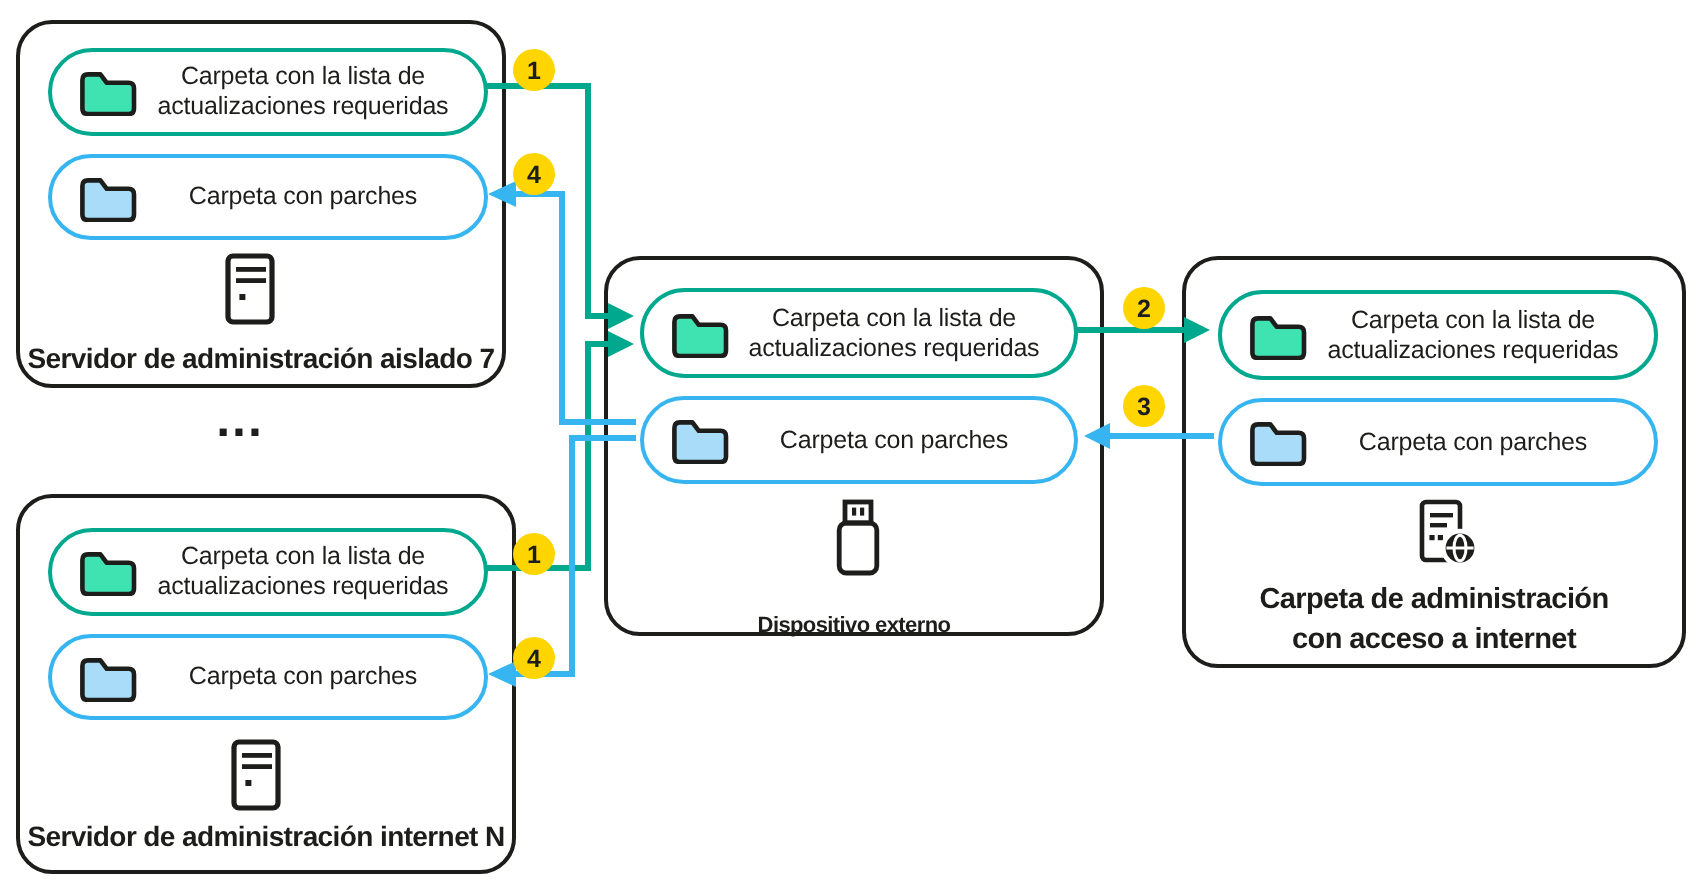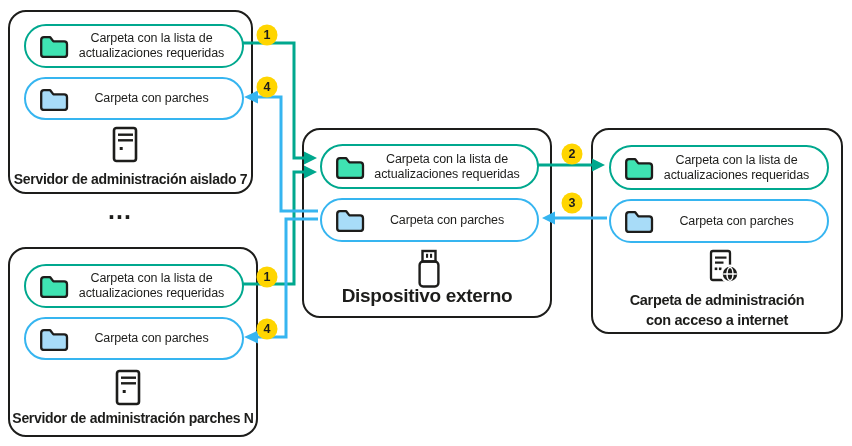--- a/index.html
+++ b/index.html
@@ -1,17 +1,17 @@
 <!DOCTYPE html>
 <html><head>
 <meta charset="utf-8">
 <style>
   html,body{margin:0;padding:0;background:#fff;}
   .canvas{position:relative;width:852px;height:446px;background:#fff;
-          font-family:"Liberation Sans",sans-serif;color:#1D1D1B;overflow:hidden;}
+          font-family:"Liberation Sans",sans-serif;color:#1D1D1B;overflow:hidden;border-radius:10px;}
   .node{position:absolute;background:#fff;border:2.5px solid #1D1D1B;border-radius:18px;box-sizing:border-box;}
   .pill{position:absolute;display:flex;align-items:center;background:#fff;border-radius:23px;
         box-sizing:border-box;padding:0 10px 0 13px;}
   .pill-green{border:2.5px solid #00A88E;}
   .pill-blue{border:2.5px solid #36B5F0;justify-content:center;}
   .f-icon{flex:0 0 auto;display:flex;margin-right:2px;}
   .pill-text{flex:1;text-align:center;font-size:12.5px;line-height:15px;color:#1D1D1B;letter-spacing:-0.1px;}
   .node-title{position:absolute;left:0;right:0;text-align:center;font-weight:bold;font-size:14px;
               letter-spacing:-0.3px;line-height:19px;white-space:nowrap;color:#1D1D1B;}
   .node-title.wrap{white-space:normal;font-size:14.5px;line-height:20px;}
@@ -74,21 +74,21 @@
       <span class="pill-text">Carpeta con parches</span>
     </div>
     <div class="node-icon" style="left:104px;top:120px;">
       <svg width="28" height="38" viewBox="0 0 28 38">
           <rect x="3" y="2" width="22" height="33" rx="2.5" fill="none" stroke="#1D1D1B" stroke-width="2.6"></rect>
           <line x1="7" y1="8.7" x2="22" y2="8.7" stroke="#1D1D1B" stroke-width="2.4"></line>
           <line x1="7" y1="14.3" x2="22" y2="14.3" stroke="#1D1D1B" stroke-width="2.4"></line>
           <rect x="8.7" y="21" width="3" height="3" fill="#1D1D1B"></rect>
         </svg>
     </div>
-    <div class="node-title" style="top:160px;">Servidor de administración parches N</div>
+    <div class="node-title" style="top:160px;">Servidor de administración internet N</div>
   </div>
 
   <div class="node" style="left:302px;top:128px;width:250px;height:190px;">
     <div class="pill pill-green" style="left:16px;top:14px;width:219px;height:45px;">
       <span class="f-icon">
         <svg width="30" height="24" viewBox="0 0 30 24">
             <path d="M2.2 20.2 L2.2 6 Q2.2 3.2 5 3.2 L11.2 3.2 L14.4 7.4 L25.2 7.4 Q28 7.4 28 10.2 L28 20.2 Q28 23 25.2 23 L5 23 Q2.2 23 2.2 20.2 Z" fill="#3FE3B2" stroke="#1D1D1B" stroke-width="2.3" stroke-linejoin="round"></path>
           </svg>
       </span>
       <span class="pill-text">Carpeta con la lista de actualizaciones requeridas</span>
@@ -102,21 +102,21 @@
       <span class="pill-text">Carpeta con parches</span>
     </div>
     <div class="node-icon" style="left:112px;top:119px;">
       <svg width="26" height="40" viewBox="0 0 26 40">
           <rect x="6.5" y="2" width="13" height="10.5" fill="none" stroke="#1D1D1B" stroke-width="2.4"></rect>
           <rect x="10" y="4.8" width="2.1" height="4" fill="#1D1D1B"></rect>
           <rect x="14" y="4.8" width="2.1" height="4" fill="#1D1D1B"></rect>
           <rect x="3.6" y="12.5" width="18.8" height="25" rx="3.5" fill="none" stroke="#1D1D1B" stroke-width="2.4"></rect>
         </svg>
     </div>
-    <div class="node-title" style="top:156px;font-size:19px;">Dispositivo externo</div>
+    <div class="node-title" style="top:174px;font-size:11px;">Dispositivo externo</div>
   </div>
 
   <div class="node" style="left:591px;top:128px;width:252px;height:206px;">
     <div class="pill pill-green" style="left:16px;top:15px;width:220px;height:45px;">
       <span class="f-icon">
         <svg width="30" height="24" viewBox="0 0 30 24">
             <path d="M2.2 20.2 L2.2 6 Q2.2 3.2 5 3.2 L11.2 3.2 L14.4 7.4 L25.2 7.4 Q28 7.4 28 10.2 L28 20.2 Q28 23 25.2 23 L5 23 Q2.2 23 2.2 20.2 Z" fill="#3FE3B2" stroke="#1D1D1B" stroke-width="2.3" stroke-linejoin="round"></path>
           </svg>
       </span>
       <span class="pill-text">Carpeta con la lista de actualizaciones requeridas</span>

